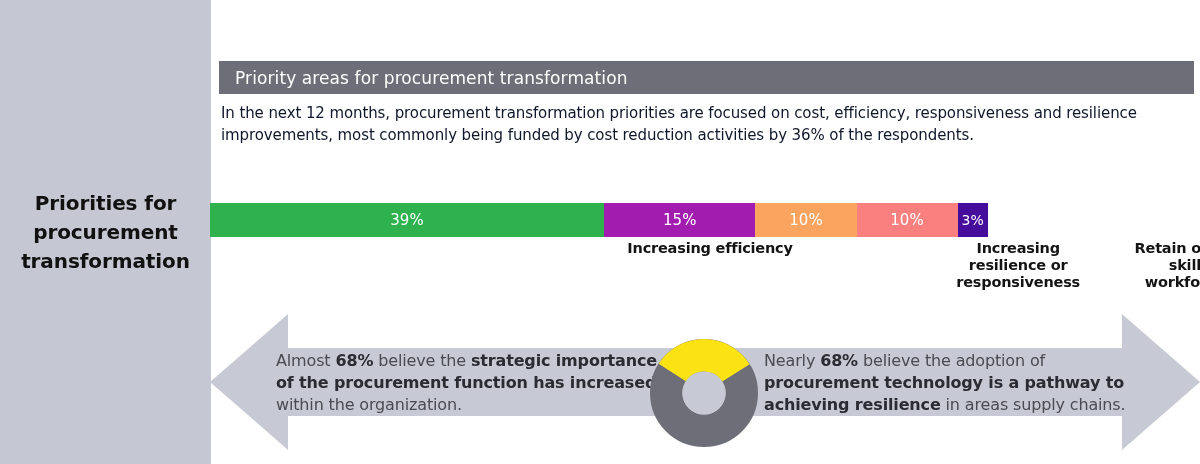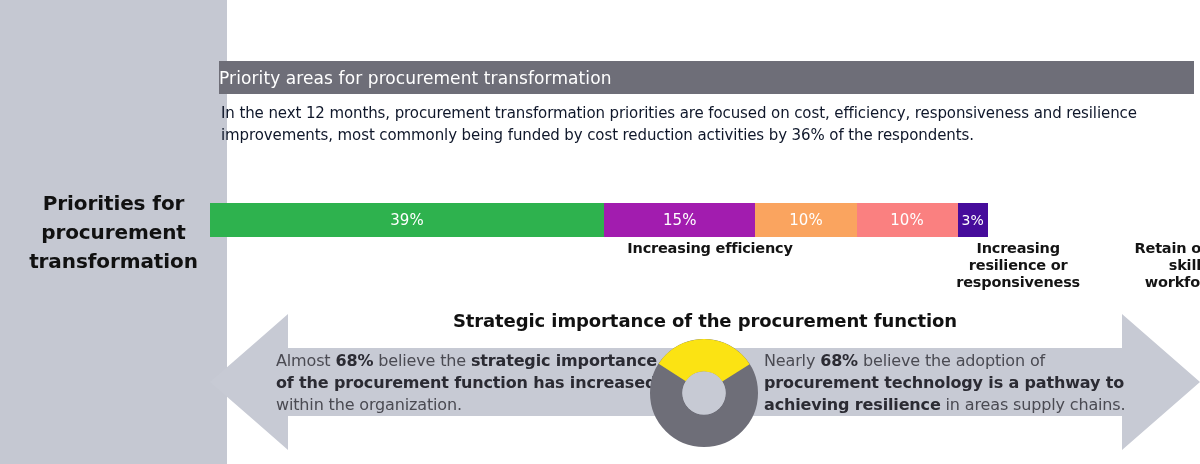--- a/index.html
+++ b/index.html
@@ -14,21 +14,21 @@
     position: relative;
     width: 1200px;
     height: 464px;
     background: #ffffff;
   }
 
   
   #sidebar {
     position: absolute;
     left: 0; top: 0;
-    width: 227px; height: 464px;
+    width: 211px; height: 464px;
     background: #c5c8d2;
     display: flex;
     align-items: center;
     justify-content: center;
   }
   #sidebar-title {
     font-size: 20px;
     font-weight: bold;
     color: #111111;
     text-align: center;
@@ -60,20 +60,21 @@
     left: 16px; top: 61px;
     width: 975px; height: 33px;
     background: #6e6e78;
     display: flex;
     align-items: center;
   }
   #section-bar-title {
     color: #ffffff;
     font-size: 17px;
     font-weight: normal;
+    padding-left: 16px;
     letter-spacing: 0.1px;
   }
 
   #intro {
     position: absolute;
     left: 18px; top: 103px;
     width: 975px;
     font-size: 15px;
     color: #0f172a;
     line-height: 1.44;
@@ -196,21 +197,20 @@
           <div class="bar-label bottom" style="width: 140px; left: 738.163px;">Increasing resilience or responsiveness</div>
           <div class="bar-label bottom" style="width: 110px; left: 919.847px;">Retain or re-skill workforce</div>
         </div>
     </div>
 
     <div id="arrow-block">
       <svg id="arrow-shape" viewBox="0 0 990 164" preserveAspectRatio="none">
         <polygon id="arrow-poly" points="0,82 78,14 78,48 912,48 912,14 990,82 912,150 912,116 78,116 78,150" fill="#c7cad4"></polygon>
       </svg>
 
-      <div id="arrow-heading">Strategic importance of the procurement function</div>
 
       <div id="arrow-text-left" class="arrow-text">
         <span>Almost </span><b>68%</b><span> believe the </span><b>strategic importance of the procurement function has increased</b><span> within the organization.</span>
       </div>
 
       <div id="arrow-text-right" class="arrow-text">
         <span>Nearly </span><b>68%</b><span> believe the adoption of </span><b>procurement technology is a pathway to achieving resilience</b><span> in areas supply chains.</span>
       </div>
 
       <svg id="donut" viewBox="0 0 100 100">

